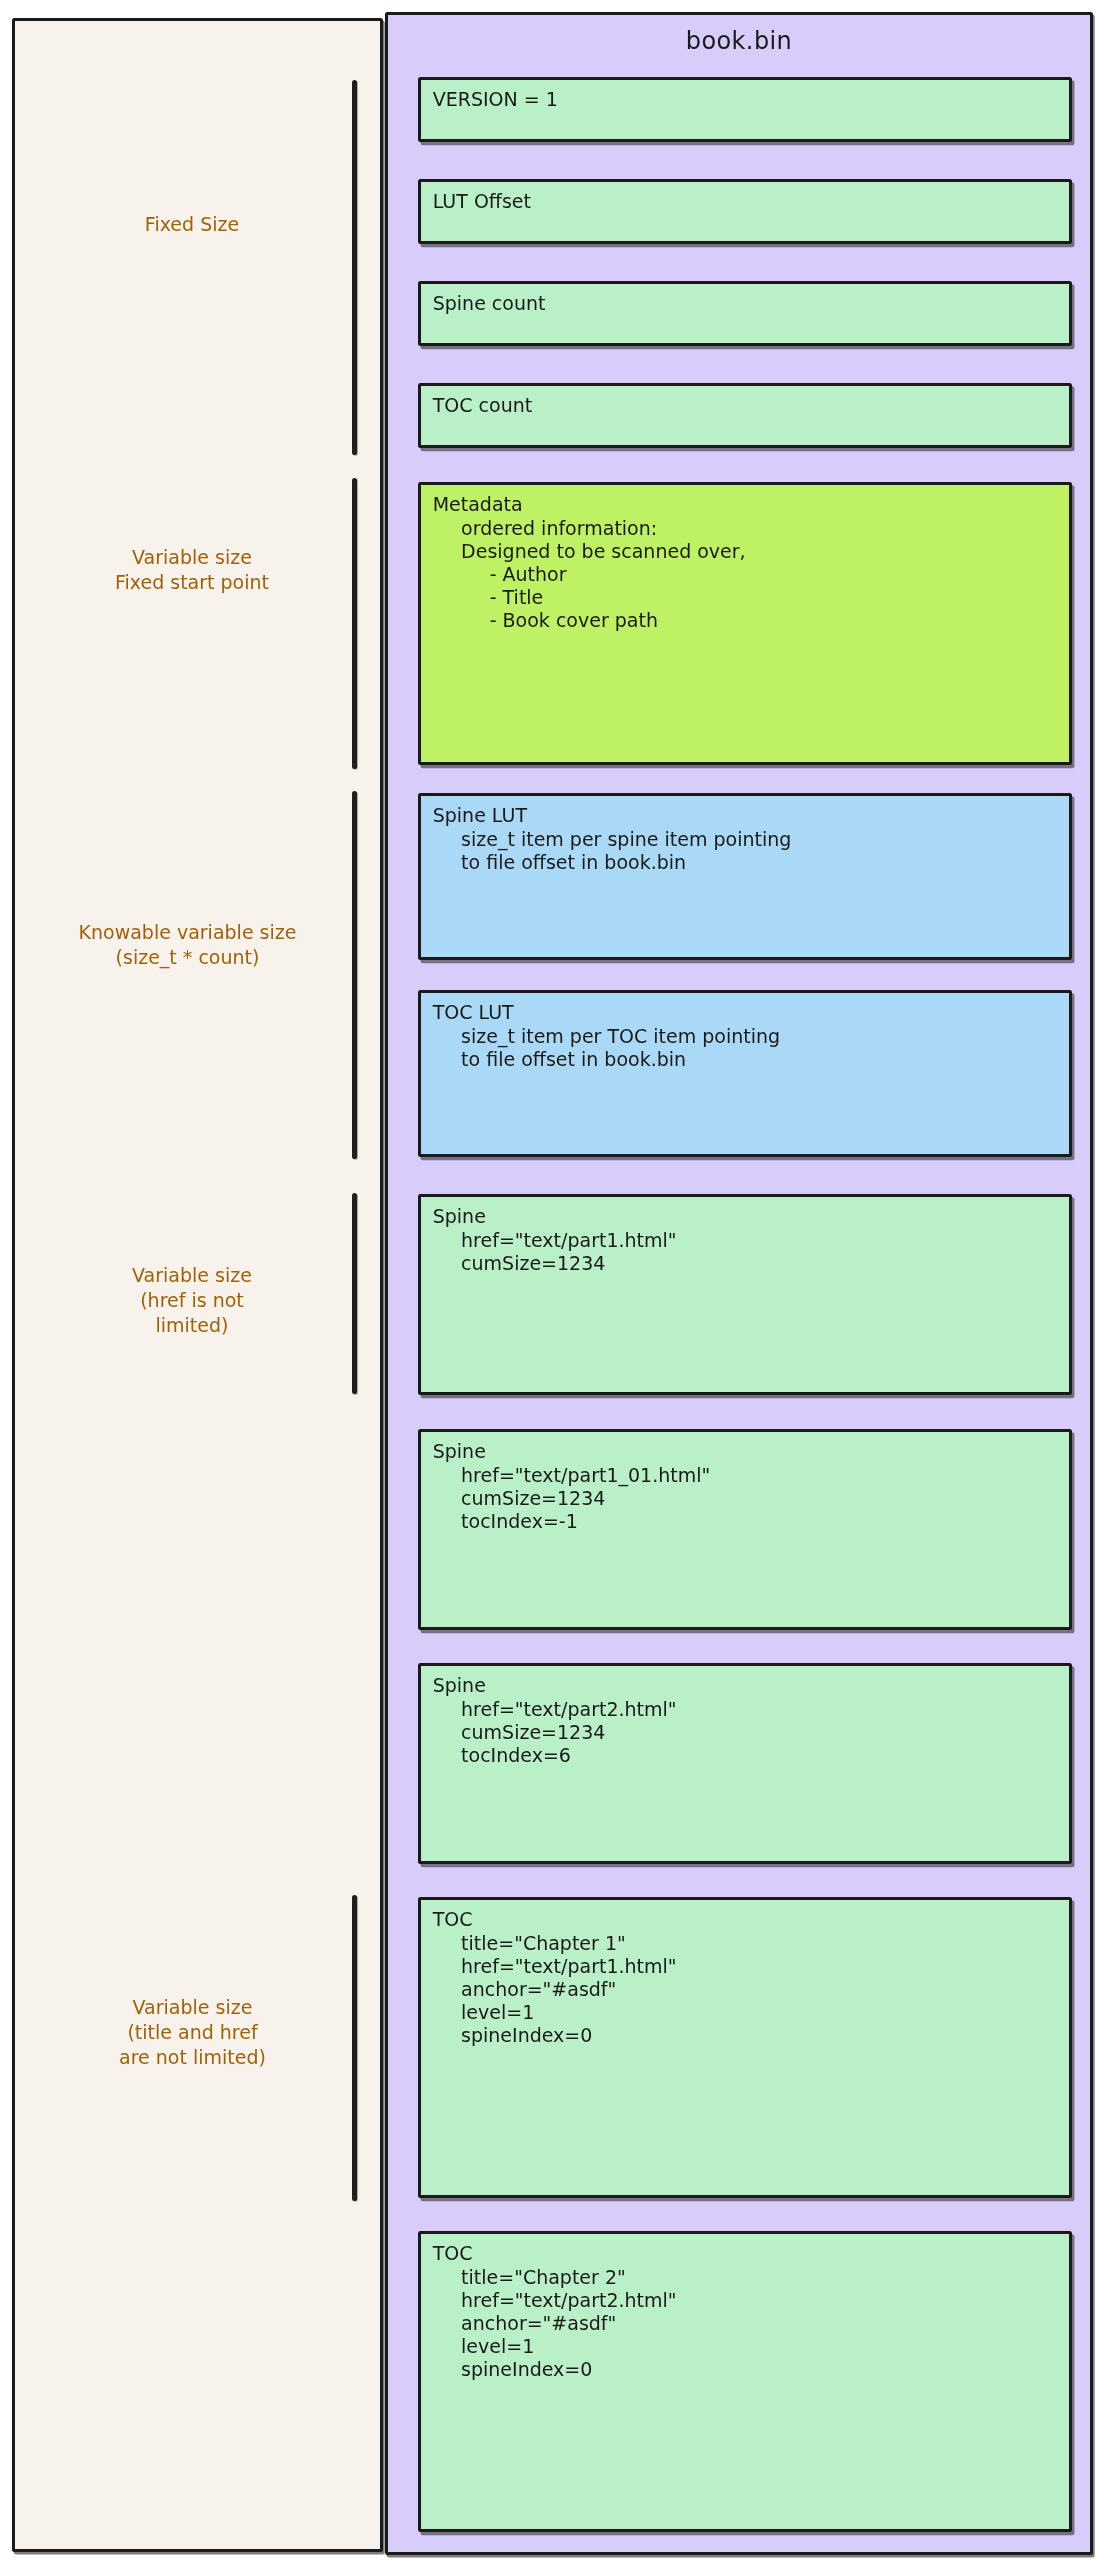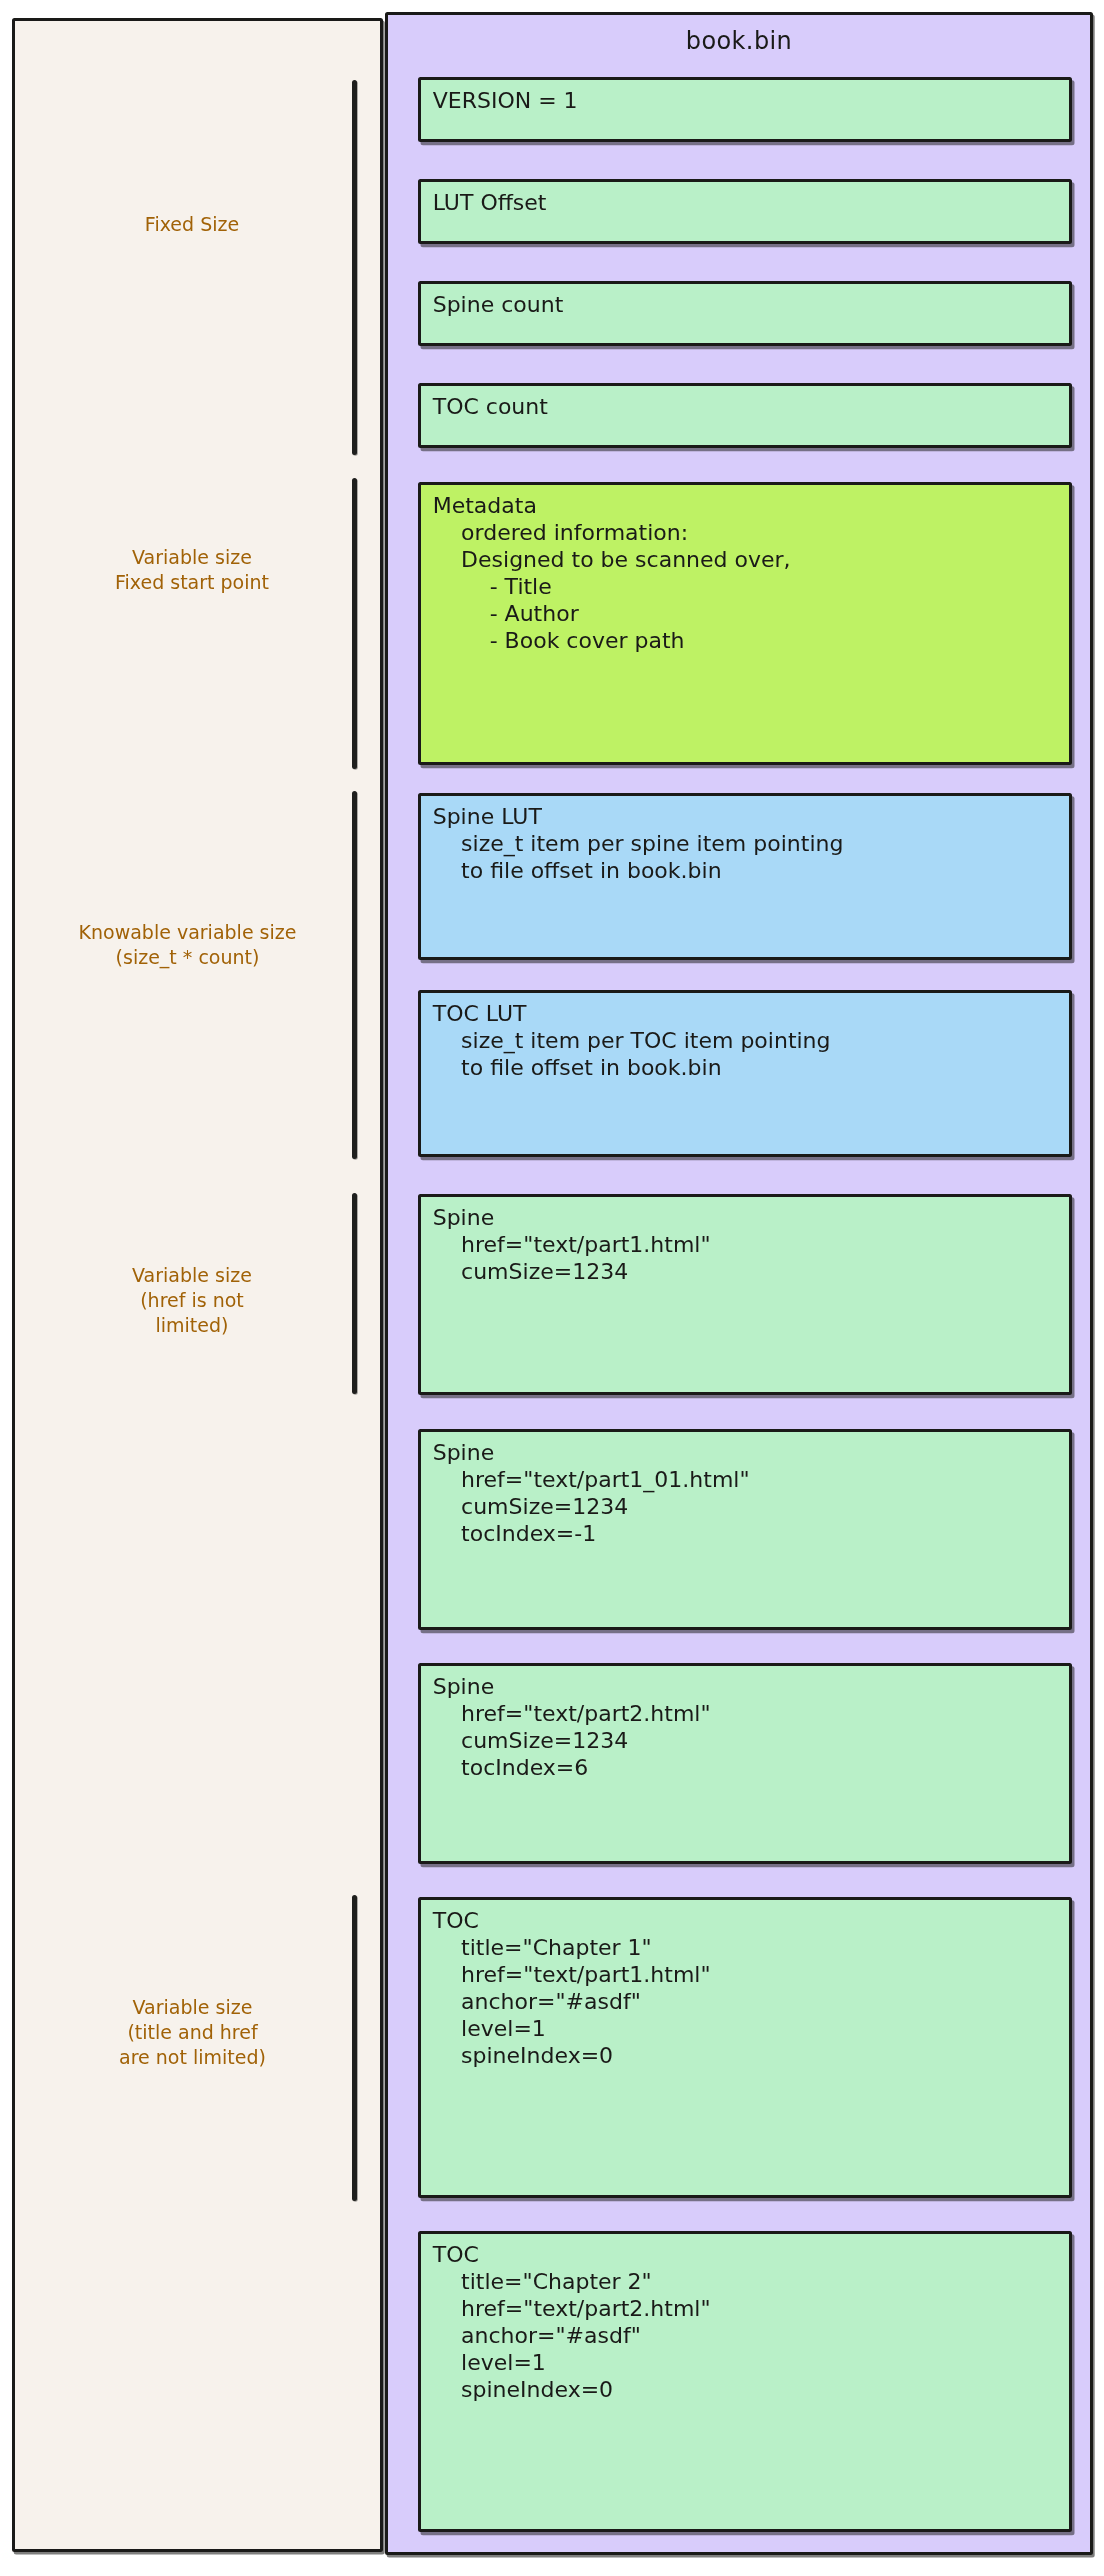--- a/index.html
+++ b/index.html
@@ -80,21 +80,21 @@
   .block {
     position: absolute;
     left: 418px;
     width: 654px;
     box-sizing: border-box;
     border: 3.3px solid #1a1a18;
     border-radius: 2.5px;
     box-shadow: 2.5px 3.3px 0 rgba(20,20,18,0.5);
     padding: 8.4px 11.7px 10px 11.7px;
     color: #1a1a18;
-    font-size: 22px;
+    font-size: 19px;
     line-height: 1.22;
   }
   .block.green  { background: #b9f0c8; }
   .block.yellow { background: #bef264; }
   .block.blue   { background: #a9d9f7; }
 
   .block .head {
     display: block;
     white-space: pre;
   }
@@ -147,22 +147,22 @@
       <div class="block green" style="top: 281px; height: 65px;">
         <span class="head">Spine count</span>
       </div>
       <div class="block green" style="top: 383px; height: 65px;">
         <span class="head">TOC count</span>
       </div>
       <div class="block yellow" style="top: 482px; height: 283px;">
         <span class="head">Metadata</span>
         <span class="line">ordered information:</span>
         <span class="line">Designed to be scanned over,</span>
+        <span class="line deep">- Author</span>
         <span class="line deep">- Title</span>
-        <span class="line deep">- Author</span>
         <span class="line deep">- Book cover path</span>
       </div>
       <div class="block blue" style="top: 793px; height: 167px;">
         <span class="head">Spine LUT</span>
         <span class="line">size_t item per spine item pointing</span>
         <span class="line">to file offset in book.bin</span>
       </div>
       <div class="block blue" style="top: 990px; height: 167px;">
         <span class="head">TOC LUT</span>
         <span class="line">size_t item per TOC item pointing</span>

